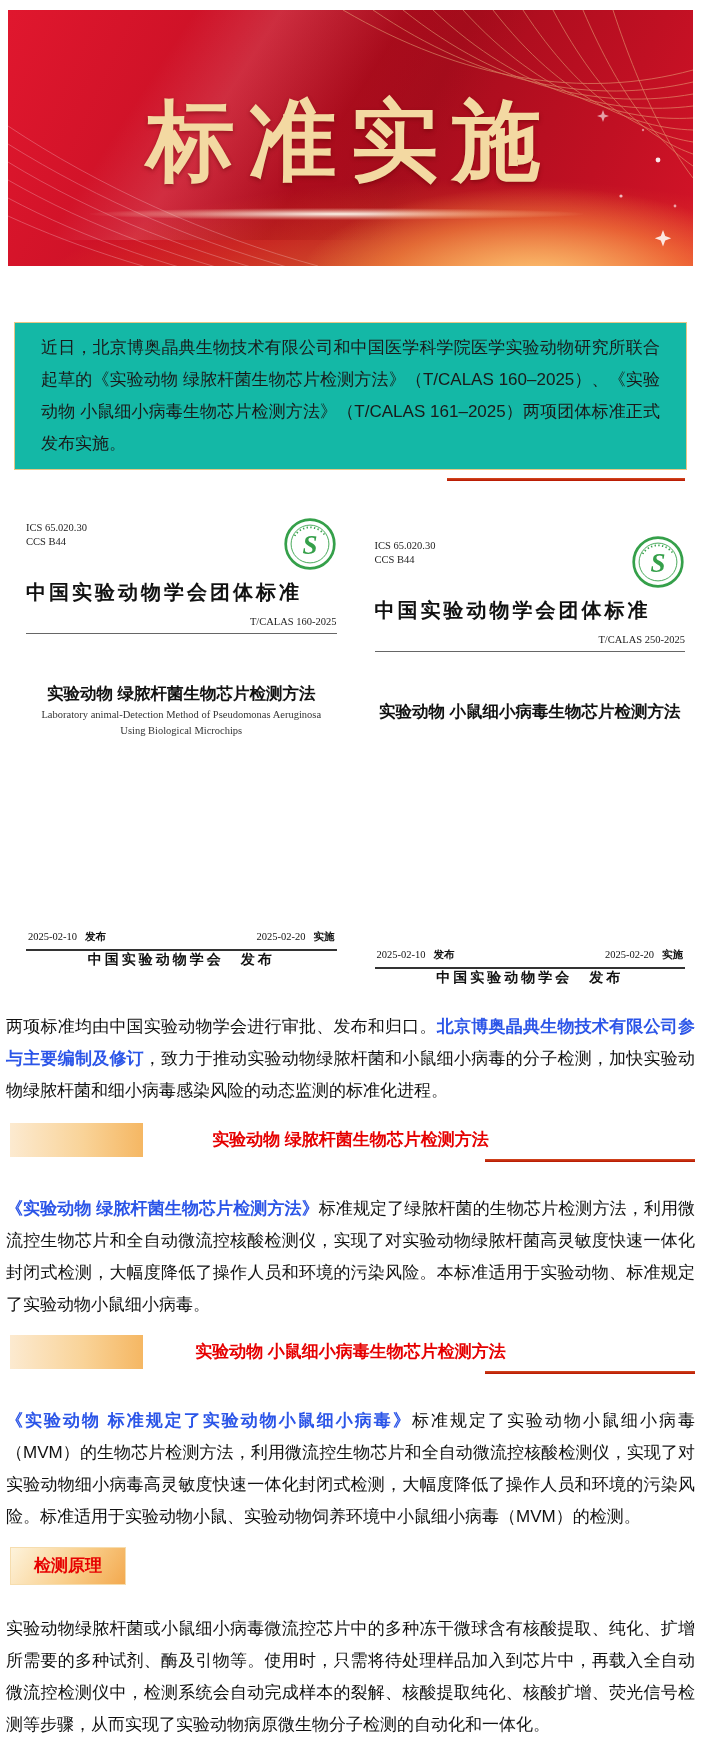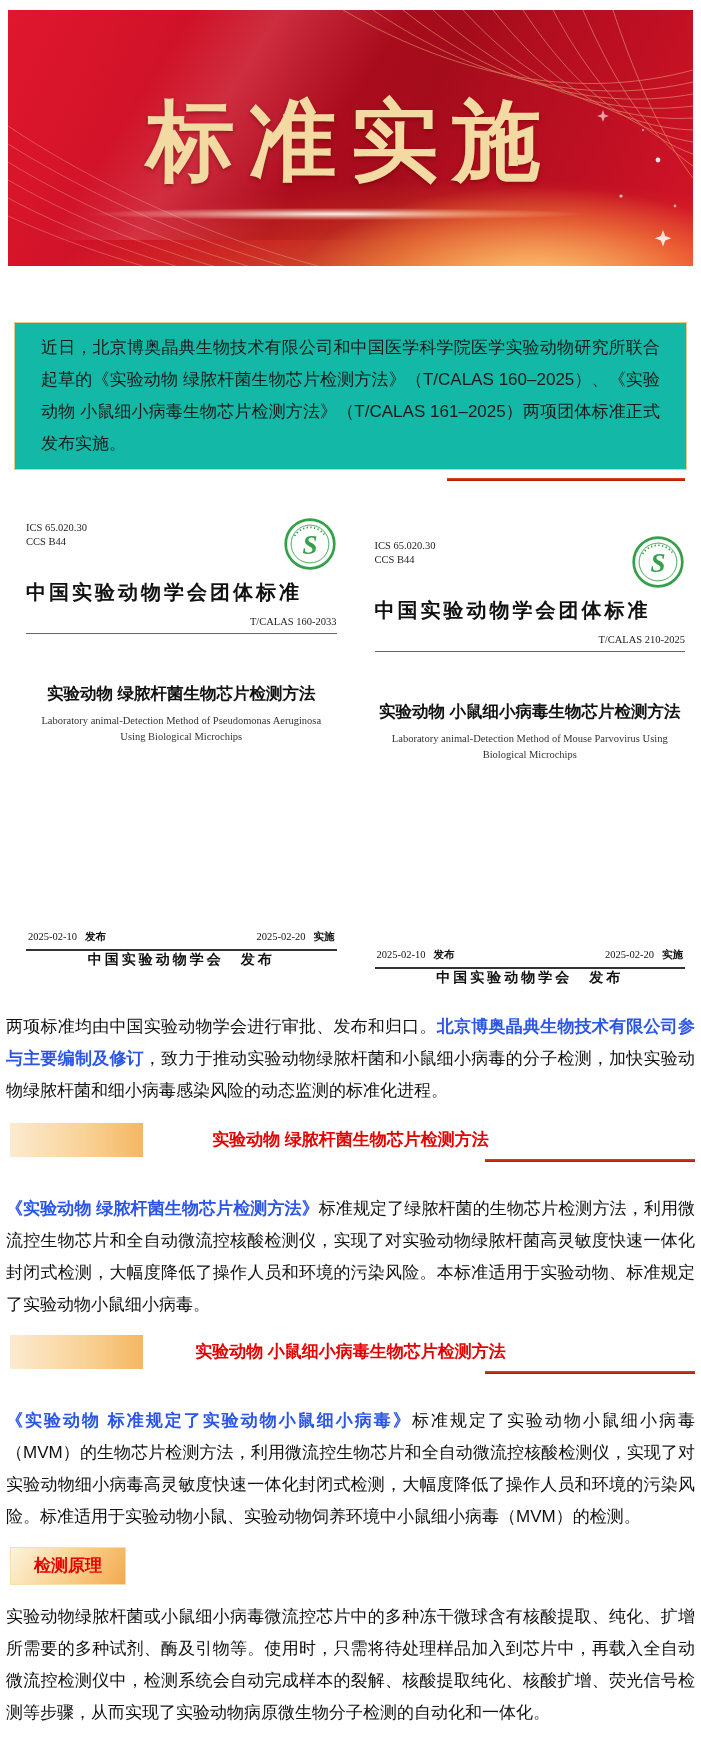--- a/index.html
+++ b/index.html
@@ -62,21 +62,21 @@
     letter-spacing:3px; white-space:nowrap; margin-top:8px; color:#111;
   }
   .doc-code { text-align:right; font-family:"Liberation Serif", serif; font-size:10.5px; margin-top:10px; color:#222; }
   .doc-rule { border-top:1px solid #666; margin-top:6px; }
   .doc-rule.thick { border-top:2px solid #333; margin-top:5px; }
   .doc-title {
     margin-top:46px; text-align:center; font-weight:bold; font-size:16.5px;
     line-height:26px; color:#111;
   }
   .doc-sub {
-    margin-top:7px; text-align:center; font-family:"Liberation Serif", serif;
+    margin-top:1px; text-align:center; font-family:"Liberation Serif", serif;
     font-size:10.5px; line-height:16px; color:#333; padding:0 4px;
   }
   .doc-body { flex:1; }
   .doc-dates {
     display:flex; justify-content:space-between;
     font-family:"Liberation Serif", serif; font-size:10.5px; color:#111; padding:0 2px;
   }
   .doc-dates .lbl { font-family:"Liberation Sans", sans-serif; font-weight:bold; margin-left:8px; font-size:10.5px; }
   .doc-pub {
     text-align:center; font-family:"Liberation Serif", serif;
@@ -100,26 +100,26 @@
   }
   .red-underline {
     position:absolute; right:6px; top:36px; width:210px; height:3px;
     background:linear-gradient(to bottom,#d4491f,#b51500);
   }
   .after-header { margin-top:30px; }
   .header2 { margin-top:14px; }
 
   
   .principle-box {
-    margin:14px 0 16px 10px; width:116px; height:38px;
+    margin:14px 0 0 10px; width:116px; height:38px;
     background:linear-gradient(125deg,#fdf3dc 0%,#f9cf8c 55%,#f3a94f 100%);
     border:1px solid #f6ddae;
     text-align:center; line-height:36px; color:#e60000; font-weight:bold; font-size:17px;
   }
-  .final-para { }
+  .final-para { margin-top:28px; }
 </style>
 </head>
 <body>
 
 <div class="page">
 
   <div class="banner">
     <div class="ribbon"></div>
     <svg class="deco-tr" width="390" height="225" viewBox="0 0 390 225">
       <g fill="none" stroke="#f3cf8e" stroke-width="0.8" opacity="0.55">
@@ -174,21 +174,21 @@
           <div>CCS B44</div>
         </div>
         <svg width="54" height="54" viewBox="0 0 60 60">
           <circle cx="30" cy="30" r="27" fill="none" stroke="#35a04a" stroke-width="3"></circle>
           <circle cx="30" cy="30" r="21" fill="none" stroke="#35a04a" stroke-width="1"></circle>
           <path d="M13,21 A20,20 0 0 1 47,21" fill="none" stroke="#35a04a" stroke-width="2" stroke-dasharray="1.5 2.6"></path>
           <text x="30" y="41" font-size="30" font-weight="bold" font-style="italic" fill="#35a04a" text-anchor="middle" font-family="'Liberation Serif', serif">S</text>
         </svg>
       </div>
       <div class="doc-org">中国实验动物学会团体标准</div>
-      <div class="doc-code">T/CALAS 160-2033</div>
+      <div class="doc-code">T/CALAS 160-2025</div>
       <div class="doc-rule"></div>
       <div class="doc-title">实验动物 绿脓杆菌生物芯片检测方法</div>
       <div class="doc-sub">Laboratory animal-Detection Method of Pseudomonas Aeruginosa Using Biological Microchips</div>
       <div class="doc-body"></div>
       <div class="doc-dates">
         <span><span>2025-02-10</span><span class="lbl">发布</span></span>
         <span><span>2025-02-20</span><span class="lbl">实施</span></span>
       </div>
       <div class="doc-rule thick"></div>
       <div class="doc-pub">
@@ -203,24 +203,23 @@
           <div>CCS B44</div>
         </div>
         <svg width="54" height="54" viewBox="0 0 60 60">
           <circle cx="30" cy="30" r="27" fill="none" stroke="#35a04a" stroke-width="3"></circle>
           <circle cx="30" cy="30" r="21" fill="none" stroke="#35a04a" stroke-width="1"></circle>
           <path d="M13,21 A20,20 0 0 1 47,21" fill="none" stroke="#35a04a" stroke-width="2" stroke-dasharray="1.5 2.6"></path>
           <text x="30" y="41" font-size="30" font-weight="bold" font-style="italic" fill="#35a04a" text-anchor="middle" font-family="'Liberation Serif', serif">S</text>
         </svg>
       </div>
       <div class="doc-org">中国实验动物学会团体标准</div>
-      <div class="doc-code">T/CALAS 210-2025</div>
+      <div class="doc-code">T/CALAS 250-2025</div>
       <div class="doc-rule"></div>
       <div class="doc-title">实验动物 小鼠细小病毒生物芯片检测方法</div>
-      <div class="doc-sub">Laboratory animal-Detection Method of Mouse Parvovirus Using Biological Microchips</div>
       <div class="doc-body"></div>
       <div class="doc-dates">
         <span><span>2025-02-10</span><span class="lbl">发布</span></span>
         <span><span>2025-02-20</span><span class="lbl">实施</span></span>
       </div>
       <div class="doc-rule thick"></div>
       <div class="doc-pub">
         <span>中国实验动物学会</span>　<span>发布</span>
       </div>
     </div>

